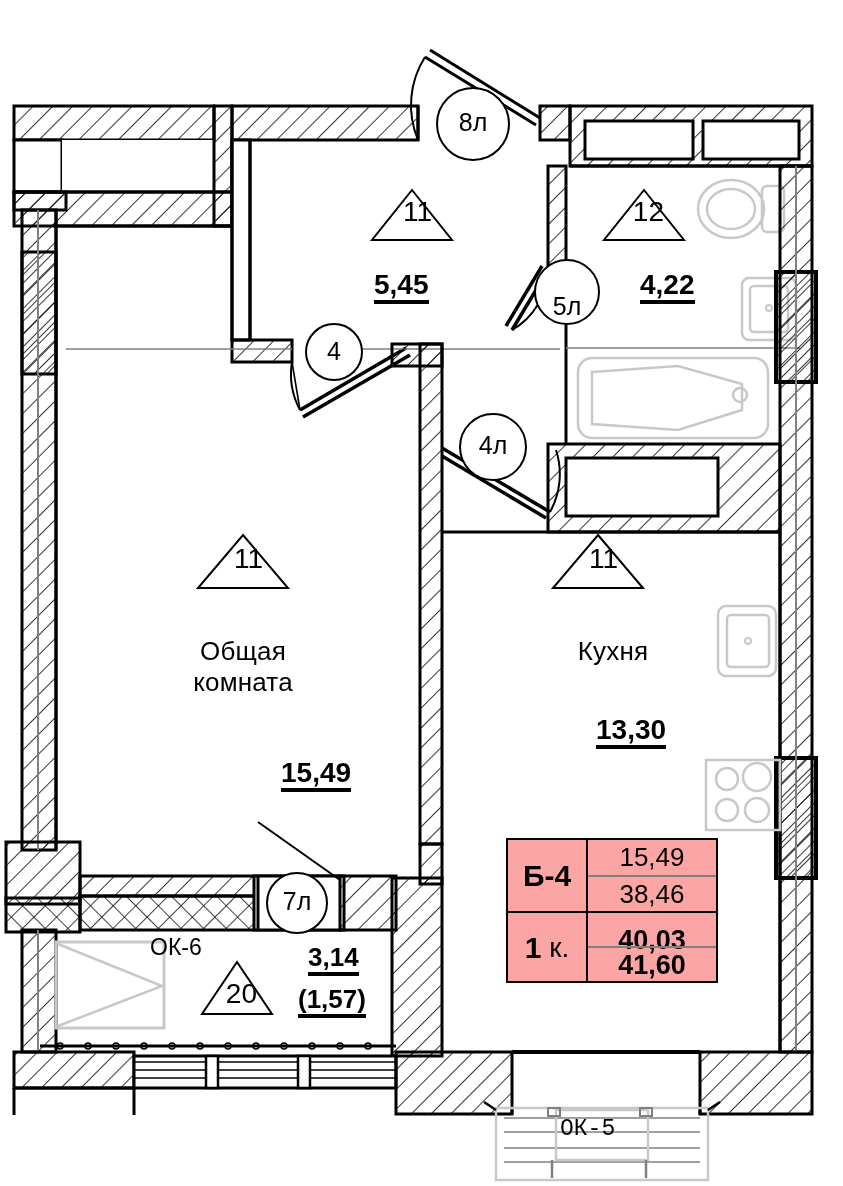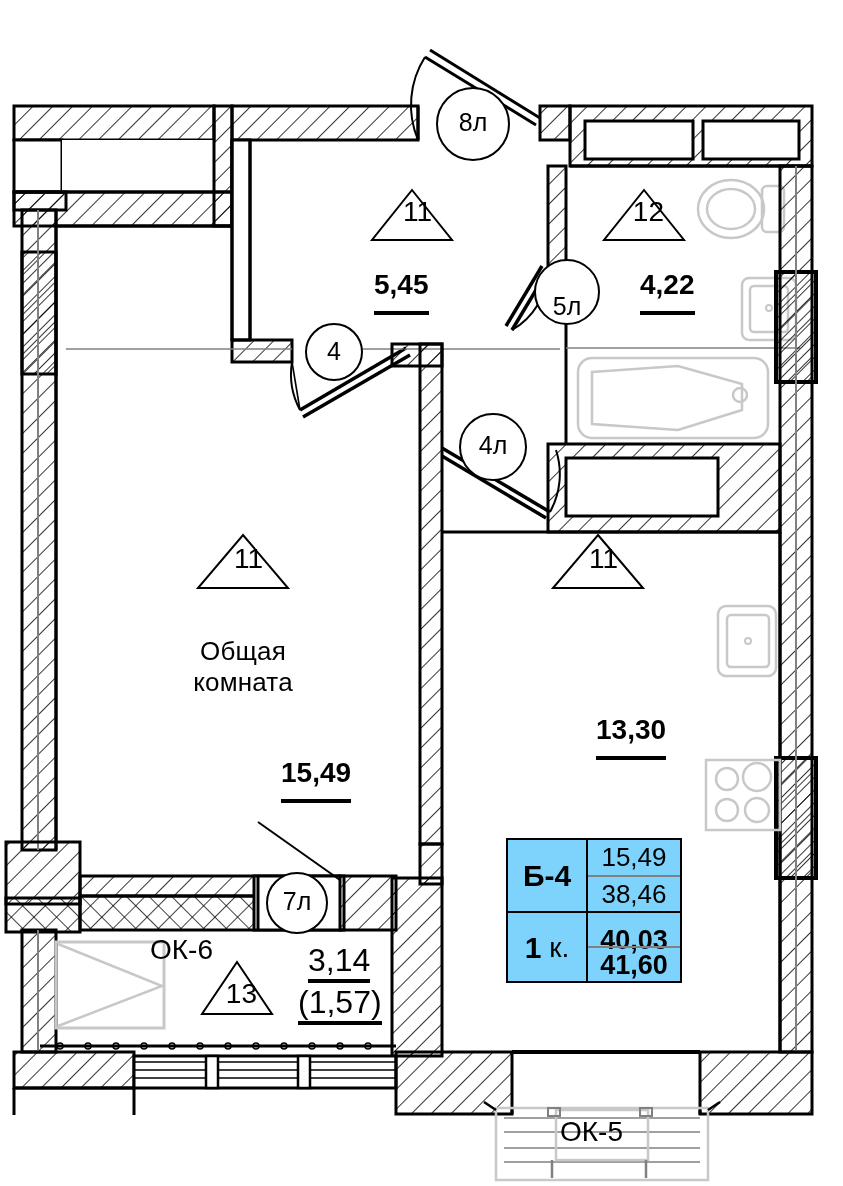--- a/index.html
+++ b/index.html
@@ -1,27 +1,27 @@
 <!DOCTYPE html>
 <html><head>
 <meta charset="utf-8">
 <style>
   html,body{margin:0;padding:0;background:#fff;}
   body{font-family:"Liberation Sans", sans-serif;}
   #plan{position:relative;width:843px;height:1186px;background:#ffffff;overflow:hidden;}
   #plan svg{position:absolute;left:0;top:0;}
   .lbl{position:absolute;color:#000;white-space:nowrap;}
   .room-name{font-size:26px;font-weight:400;text-align:center;letter-spacing:.2px;}
-  .area{font-size:28px;font-weight:bold;border-bottom:4px solid #000;padding-bottom:12px;line-height:1.05;}
-  .area-sm{font-size:32px;font-weight:normal;border-bottom:4px solid #000;padding-bottom:1px;line-height:1.05;}
-  .wlabel{font-size:28px;font-weight:400;}
+  .area{font-size:28px;font-weight:bold;border-bottom:4px solid #000;padding-bottom:1px;line-height:1.05;}
+  .area-sm{font-size:26px;font-weight:bold;border-bottom:4px solid #000;padding-bottom:1px;line-height:1.05;}
+  .wlabel{font-size:23px;font-weight:400;}
   .marknum{position:absolute;font-size:28px;color:#000;text-align:right;}
   .circnum{position:absolute;font-size:25px;color:#000;text-align:center;}
   
-  #summary{position:absolute;left:506px;top:838px;width:176px;height:145px;border:2px solid #000;box-sizing:border-box;background:#7dd3fc;}
+  #summary{position:absolute;left:506px;top:838px;width:212px;height:145px;border:2px solid #000;box-sizing:border-box;background:#fca5a5;}
   #summary .col-l{position:absolute;left:0;top:0;width:80px;height:100%;box-sizing:border-box;border-right:2px solid #000;}
   #summary .col-r{position:absolute;left:80px;top:0;right:0;height:100%;box-sizing:border-box;}
   #summary .hsplit{position:absolute;left:0;right:0;top:71px;height:2px;background:#000;}
   #summary .cell{position:absolute;left:0;right:0;display:flex;align-items:center;justify-content:center;}
   .t-code{font-size:30px;font-weight:bold;}
   .t-rooms{font-size:28px;font-weight:400;}
   .t-rooms b{font-size:30px;font-weight:bold;}
   .t-v1{font-size:26px;font-weight:400;}
   .t-v2{font-size:26px;font-weight:400;border-radius:13px;}
   .t-v3{font-size:27px;font-weight:bold;}
@@ -263,34 +263,35 @@
 <div class="marknum" style="left:624px;top:196px;width:40px;">12</div>
 <div class="lbl area" style="left:640px;top:270px;">4,22</div>
 
 <div class="marknum" style="left:223px;top:543px;width:40px;">11</div>
 <div class="lbl room-name" style="left:133px;top:636px;width:220px;">
   <span>Общая<br>комната</span>
 </div>
 <div class="lbl area" style="left:281px;top:758px;">15,49</div>
 
 <div class="marknum" style="left:578px;top:543px;width:40px;">11</div>
+<div class="lbl room-name" style="left:528px;top:636px;width:170px;">Кухня</div>
 <div class="lbl area" style="left:596px;top:715px;">13,30</div>
 
-<div class="marknum" style="left:217px;top:978px;width:40px;">13</div>
+<div class="marknum" style="left:217px;top:978px;width:40px;">20</div>
 <div class="lbl area-sm" style="left:308px;top:944px;">3,14</div>
 <div class="lbl area-sm" style="left:298px;top:986px;">(1,57)</div>
 
 <div class="circnum" style="left:448px;top:108px;width:50px;">8л</div>
 <div class="circnum" style="left:314px;top:337px;width:40px;">4</div>
 <div class="circnum" style="left:542px;top:292px;width:50px;">5л</div>
 <div class="circnum" style="left:468px;top:431px;width:50px;">4л</div>
 <div class="circnum" style="left:272px;top:887px;width:50px;">7л</div>
 
 <div class="lbl wlabel" style="left:150px;top:934px;">ОК-6</div>
-<div class="lbl wlabel" style="left:560px;top:1116px;">ОК-5</div>
+<div class="lbl wlabel" style="left:560px;top:1116px;font-family:Liberation Mono, monospace;">ОК-5</div>
 
 <div id="summary">
   <div class="col-l">
     <div class="cell t-code" style="top:0;height:71px;">Б-4</div>
     <div class="cell t-rooms" style="top:73px;height:70px;">
       <b>1</b>&nbsp;<span>к.</span>
     </div>
     <div class="hsplit"></div>
   </div>
   <div class="col-r">

